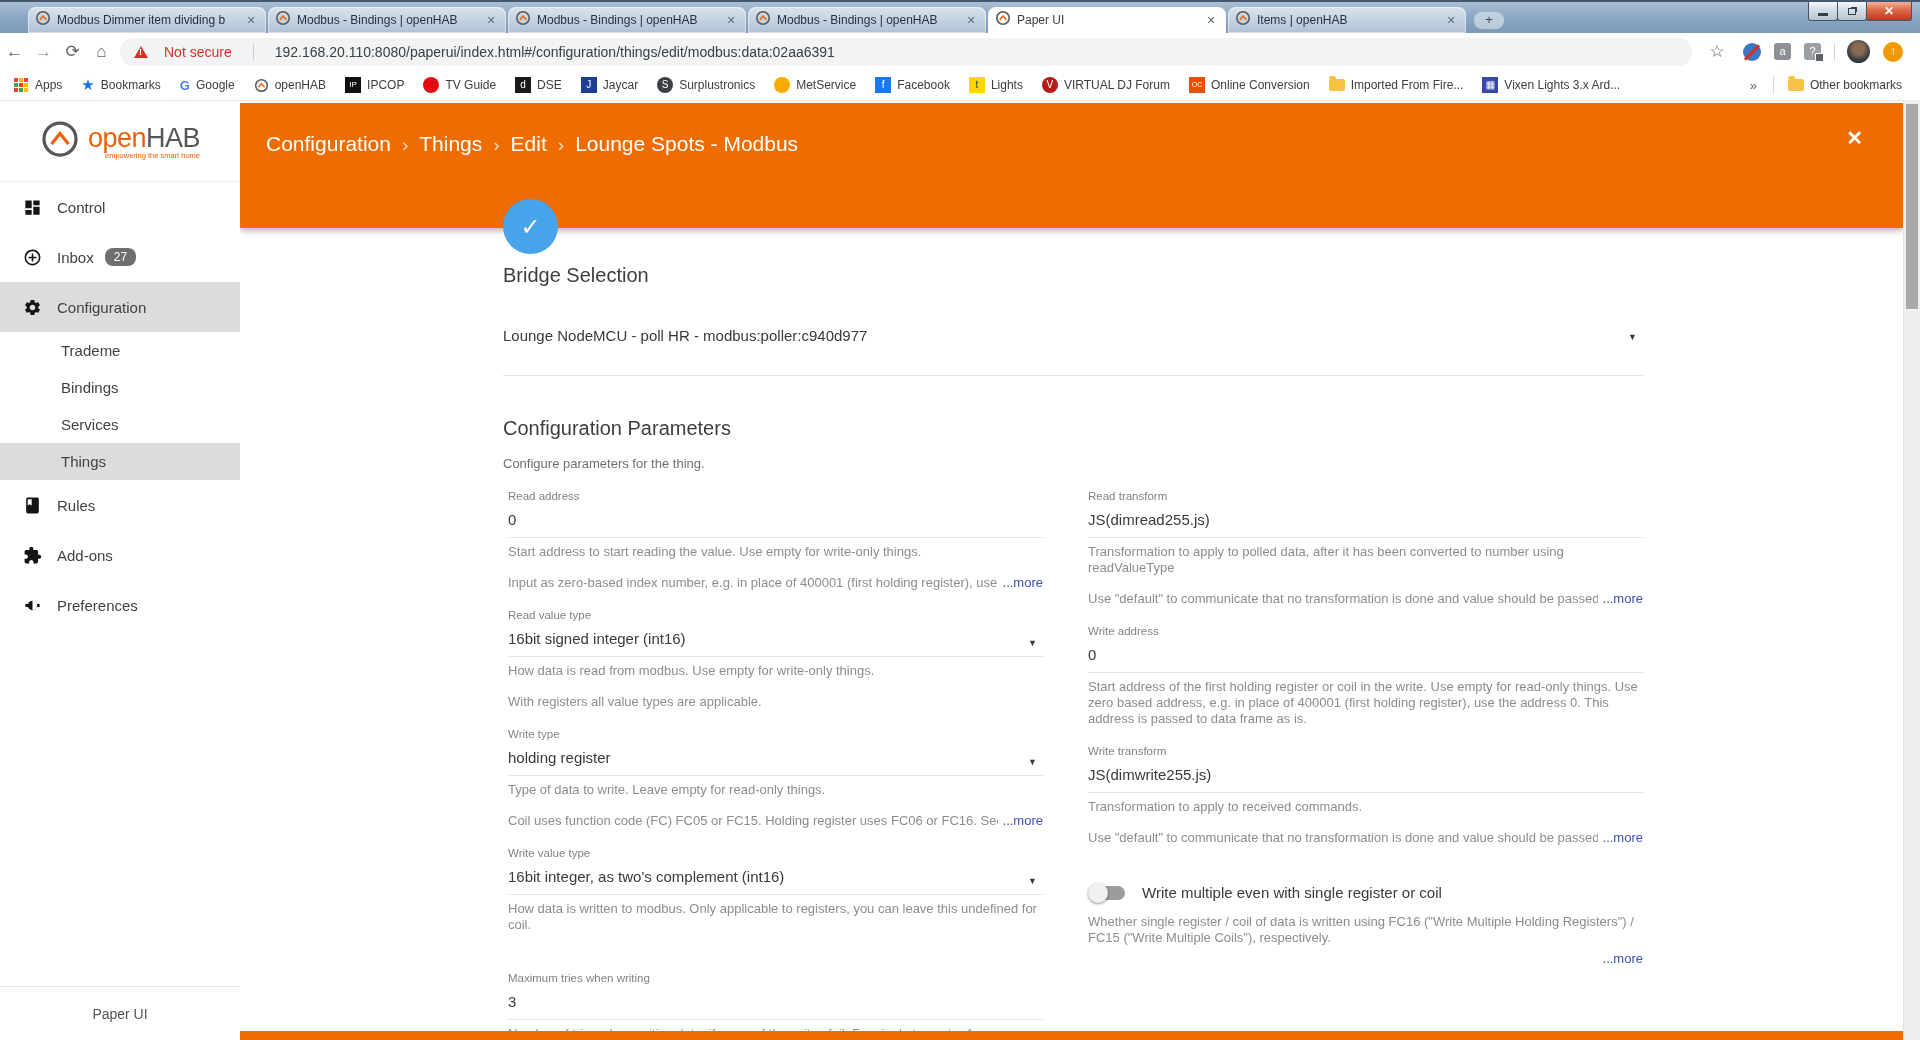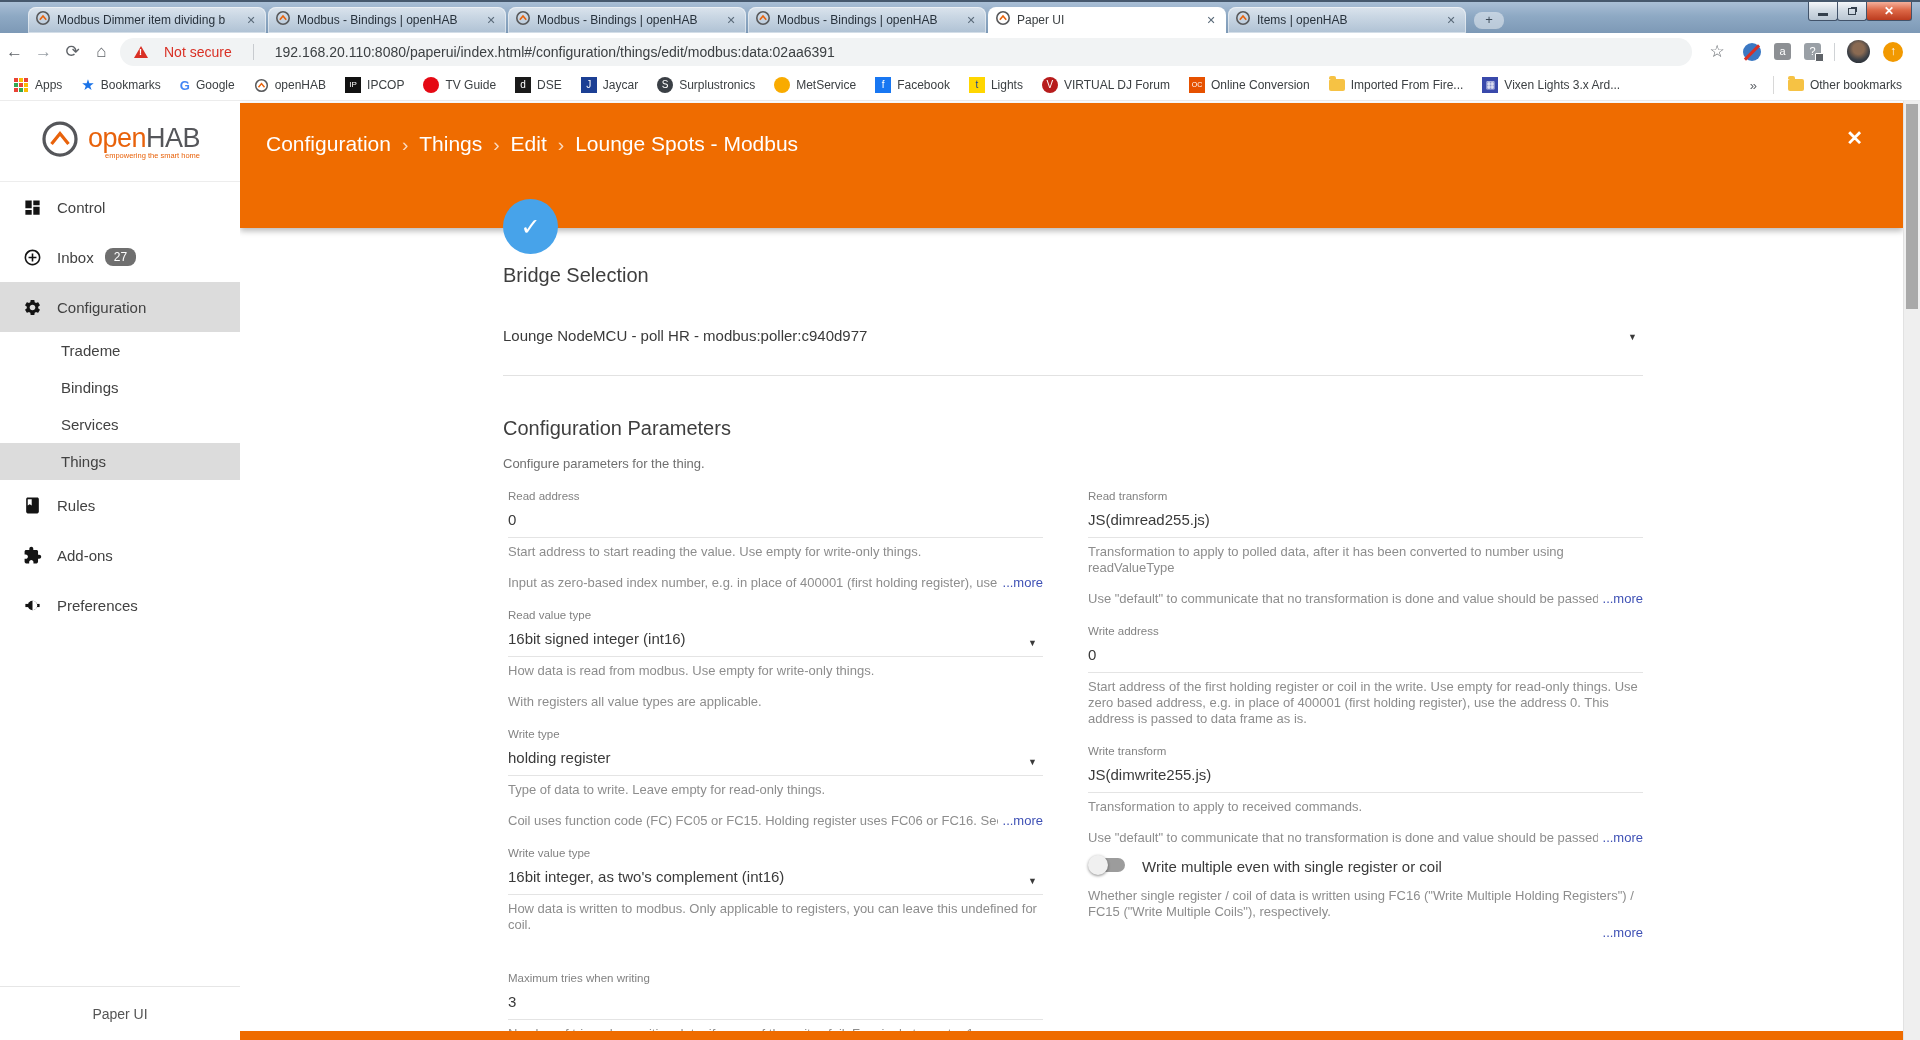--- a/index.html
+++ b/index.html
@@ -120,21 +120,21 @@
   .mt-lg { margin-top:38px; }
   .f-label { font-size:11.5px; color:#828282; line-height:14px; }
   .f-value { position:relative; margin-top:8px; font-size:15px; color:#3a3a3a; line-height:18px;
     padding-bottom:8px; border-bottom:1px solid #e4e4e4; white-space:nowrap; }
   .f-value .caret { position:absolute; right:6px; top:4px; }
   .f-help { margin-top:6px; font-size:13px; color:#8d8d8d; line-height:16px; }
   .f-extra { margin-top:15px; font-size:13px; color:#8d8d8d; line-height:16px; display:flex; }
   .f-extra .txt { flex:1; white-space:nowrap; overflow:hidden; }
   .more { color:#3f51b5; margin-left:5px; white-space:nowrap; font-size:13px; }
 
-  .toggle-row { margin-top:12px; display:flex; }
+  .toggle-row { margin-top:38px; display:flex; align-items:center; }
   .switch { position:relative; width:34px; height:14px; background:#9c9c9c; border-radius:7px;
     margin:0 17px 0 3px; flex:none; }
   .switch .thumb { position:absolute; left:-3px; top:-3px; width:20px; height:20px; border-radius:50%;
     background:#f0f0f0; box-shadow:0 1px 3px rgba(0,0,0,.45); }
   .toggle-label { font-size:15px; color:#3a3a3a; }
   .toggle-help { margin-top:13px; font-size:13px; color:#8d8d8d; line-height:16px; }
   .more-row { margin-top:3px; text-align:right; }
 
   .bottombar { position:absolute; left:240px; right:17px; bottom:0; height:9px; background:#ef6c00; z-index:1; }
   .scrollbar { position:absolute; right:0; top:101px; bottom:0; width:17px; background:#efefef;

